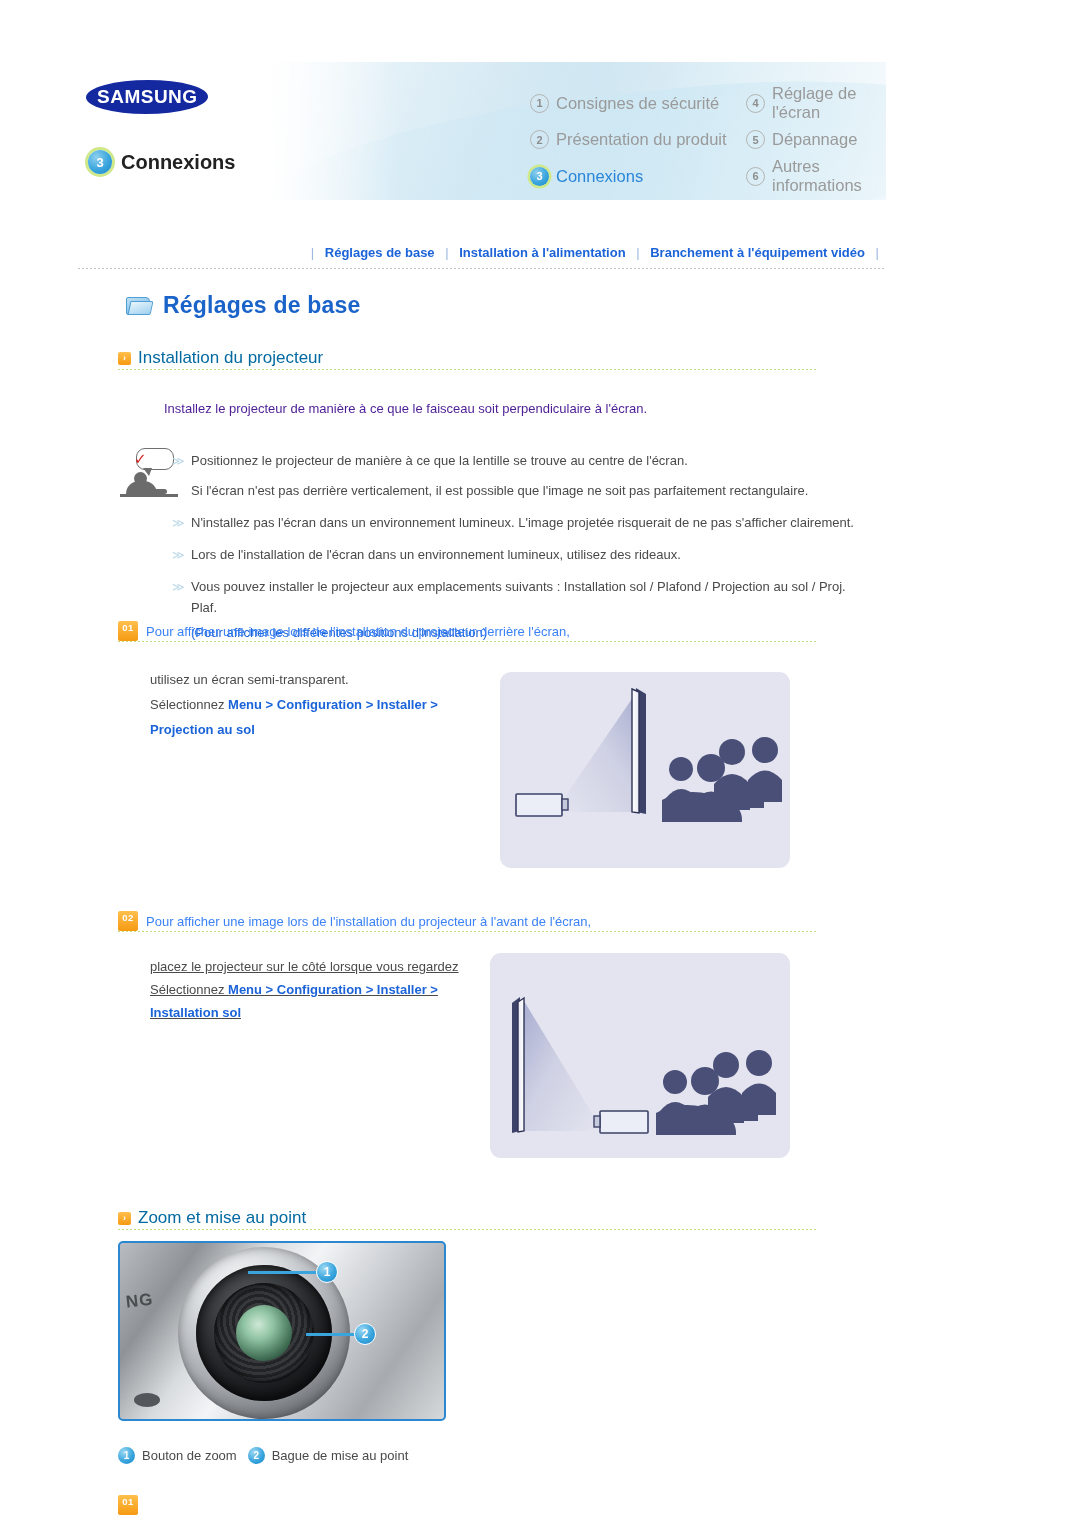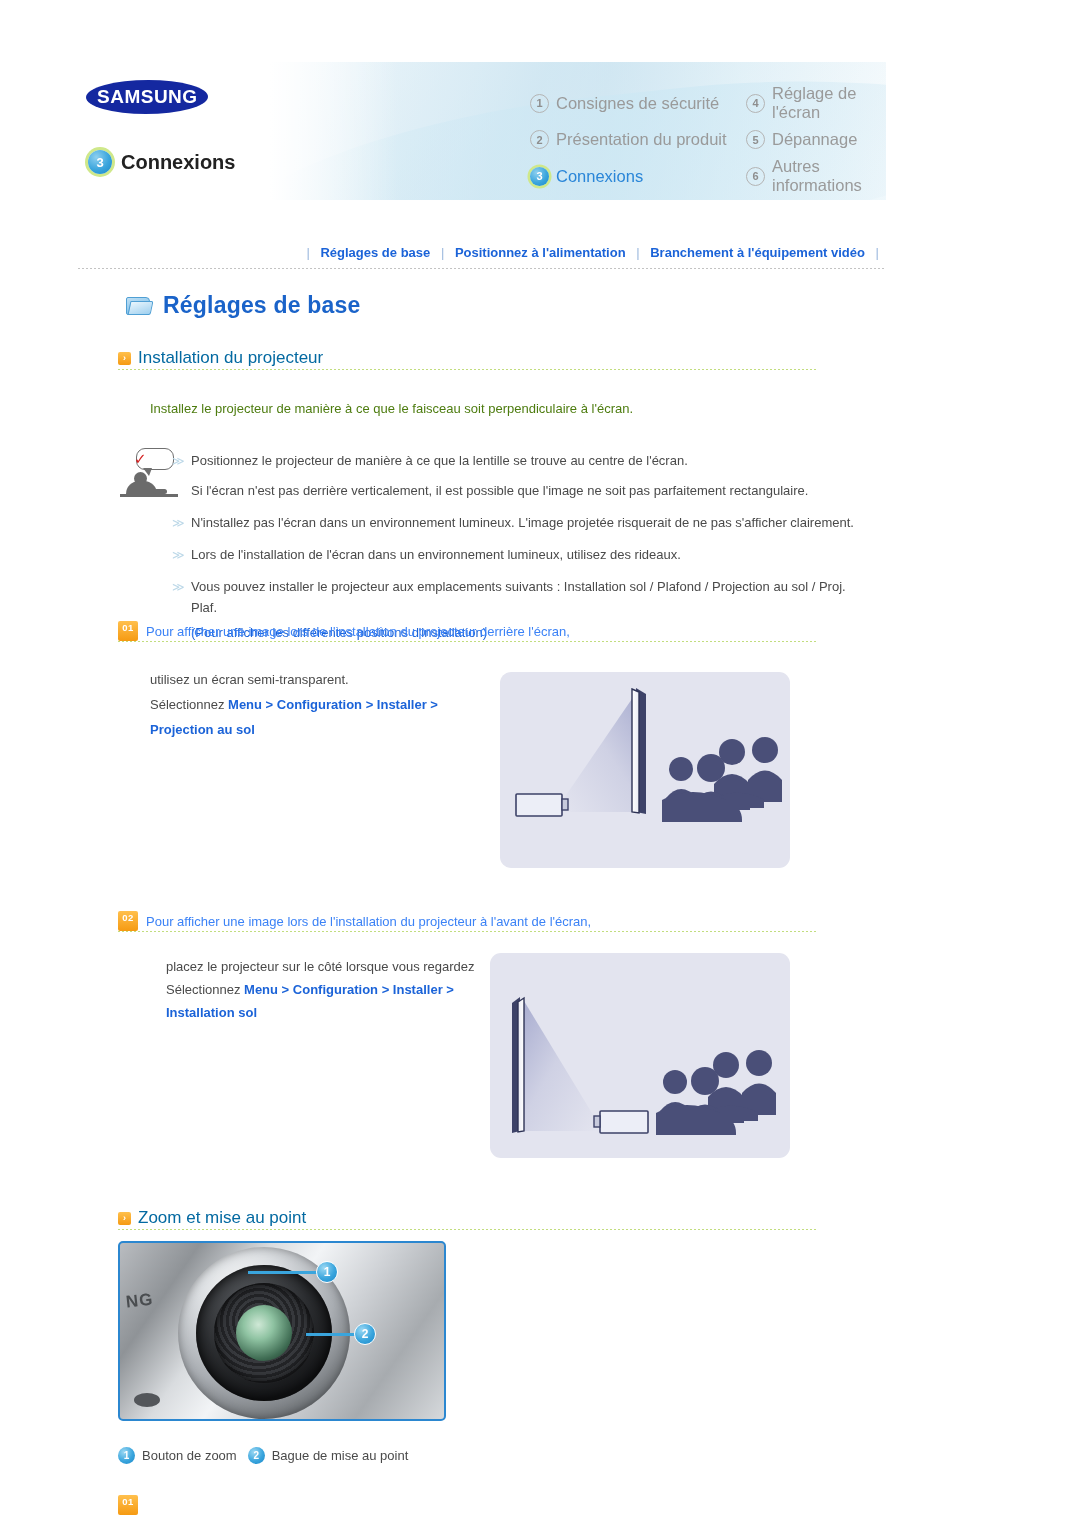--- a/index.html
+++ b/index.html
@@ -122,21 +122,21 @@
     color:#fff; font-size:9px; line-height:13px; text-align:center;
     flex:0 0 auto; font-weight:bold;
   }
   .sub-head-text { font-size:17px; color:#0369a1; }
   .green-rule {
     position:absolute; height:1px;
     background-image: repeating-linear-gradient(to right,#c2dd7e 0 2px, transparent 2px 4px);
   }
 
   
-  .para { position:absolute; font-size:13px; color:#4d7c0f; line-height:22px; }
+  .para { position:absolute; font-size:13px; color:#4c1d95; line-height:22px;margin-left:14px; }
 
   
   .note-ico { position:absolute; left:120px; top:448px; width:58px; height:52px; }
   .note-bubble {
     position:absolute; left:16px; top:0; width:38px; height:22px;
     border:1.6px solid #6f6f6f; border-radius:9px; background:#fff;
   }
   .note-bubble:after{
     content:""; position:absolute; left:6px; bottom:-7px;
     border-left:6px solid transparent; border-right:3px solid transparent;
@@ -275,21 +275,21 @@
         <span class="circ">6</span>
         <span>Autres informations</span>
       </div>
     </div>
   </div>
 
   <div class="subnav">
     <span class="sep">|</span>
     <a href="#">Réglages de base</a>
     <span class="sep">|</span>
-    <a href="#">Positionnez à l'alimentation</a>
+    <a href="#">Installation à l'alimentation</a>
     <span class="sep">|</span>
     <a href="#">Branchement à l'équipement vidéo</a>
     <span class="sep">|</span>
   </div>
   <div class="subnav-rule"></div>
 
   <div class="sec-title">
     <span class="folder-ico">
       <span class="back"></span>
         <span class="front"></span>
@@ -389,21 +389,21 @@
       </g>
     </svg>
   </div>
 
   <div class="step-head" style="left:118px; top:911px;">
     <span class="step-badge">02</span>
     <span class="step-head-text">Pour afficher une image lors de l'installation du projecteur à l'avant de l'écran,</span>
   </div>
   <div class="green-rule" style="left:118px; top:931px; width:700px;"></div>
 
-  <div class="step-text" style="left:166px; top:955px; line-height:23px;">
+  <div class="step-text" style="left:150px; top:955px; line-height:23px;text-decoration:underline;">
     <div>placez le projecteur sur le côté lorsque vous regardez</div>
     <div>
       <span>Sélectionnez </span><span class="blue-b">Menu &gt; Configuration &gt; Installer &gt;</span>
     </div>
     <div class="blue-b">Installation sol</div>
   </div>
 
   <div class="illus" style="left:490px; top:953px; width:300px; height:205px;">
     <svg width="300" height="205" viewBox="0 0 300 205">
       <defs>

